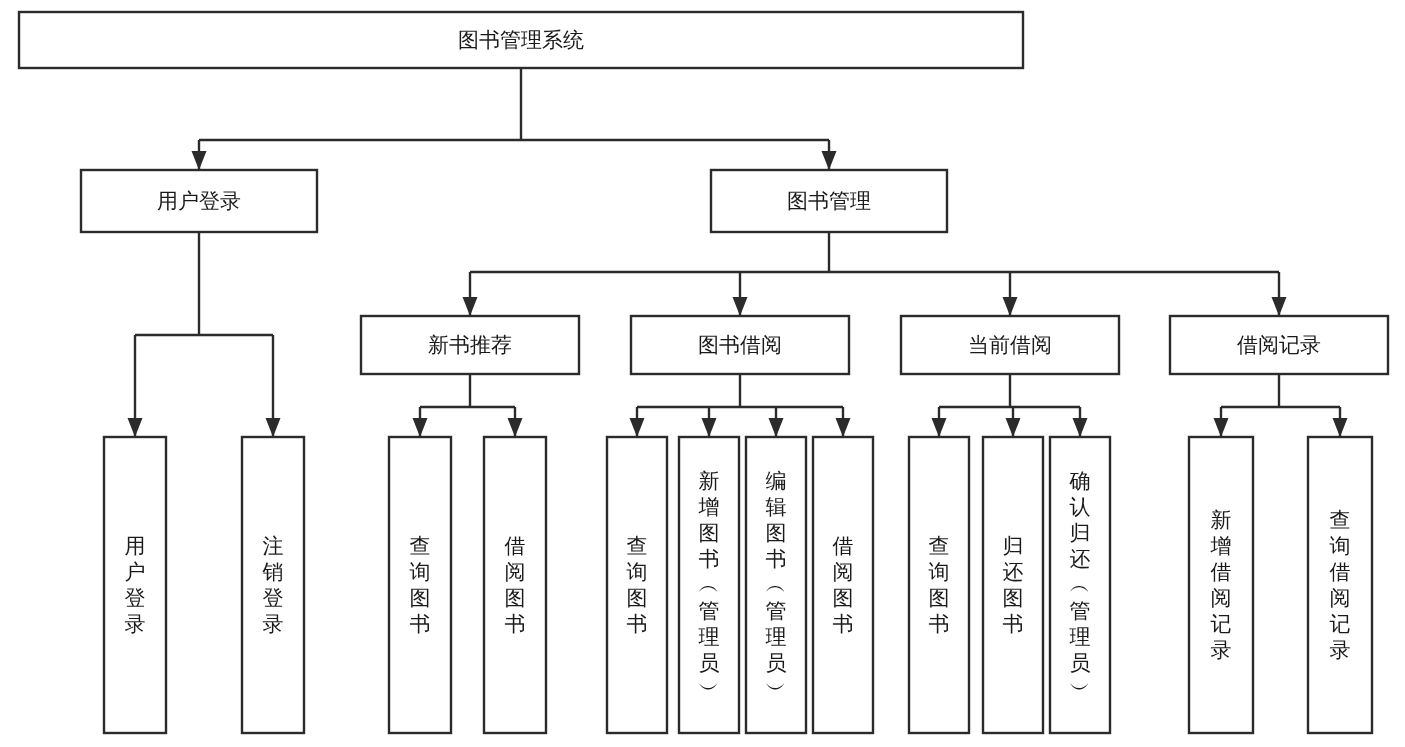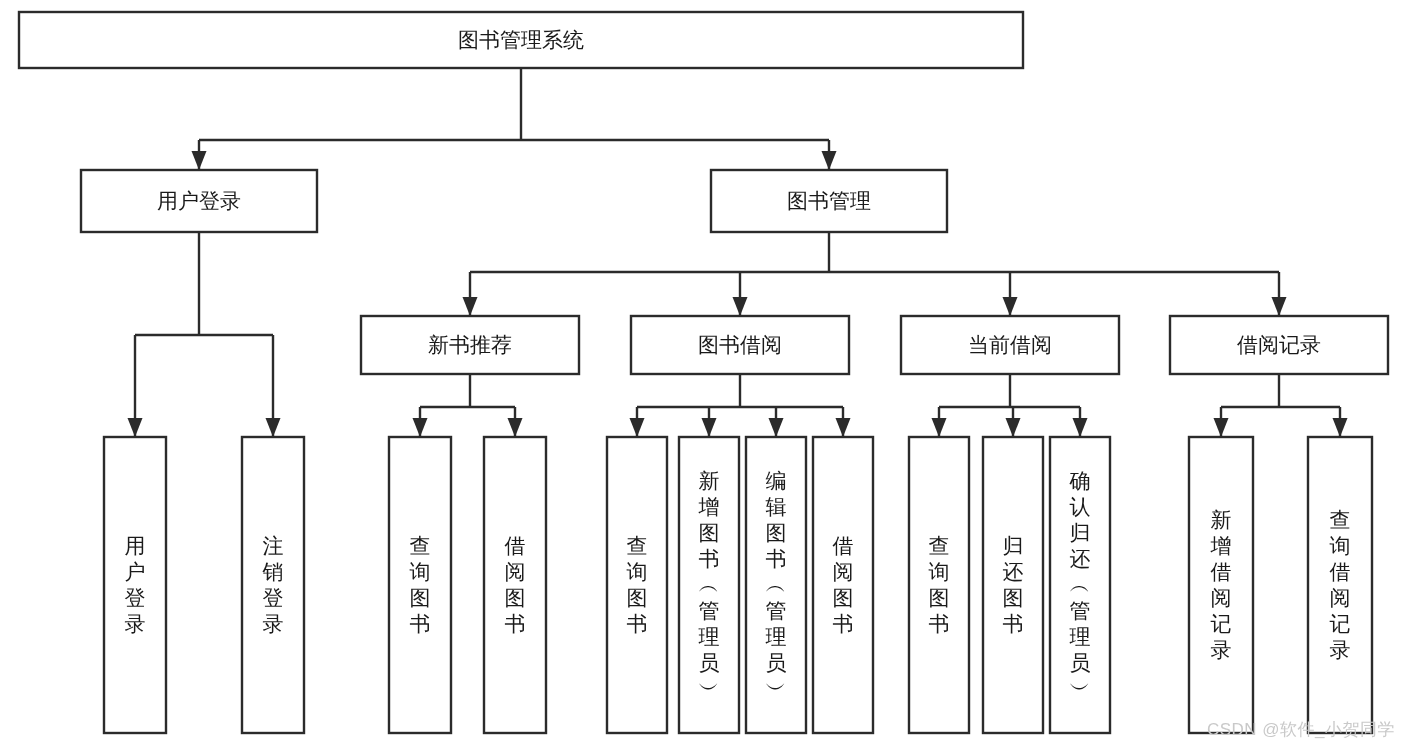--- a/index.html
+++ b/index.html
@@ -202,14 +202,13 @@
         <g>
           <rect x="1189" y="437" width="64" height="296" class="node-box"></rect>
           <text x="1221" class="node-label-v" y="527"><tspan x="1221" dy="0">新</tspan><tspan x="1221" dy="26">增</tspan><tspan x="1221" dy="26">借</tspan><tspan x="1221" dy="26">阅</tspan><tspan x="1221" dy="26">记</tspan><tspan x="1221" dy="26">录</tspan></text>
         </g>
         <g>
           <rect x="1308" y="437" width="64" height="296" class="node-box"></rect>
           <text x="1340" class="node-label-v" y="527"><tspan x="1340" dy="0">查</tspan><tspan x="1340" dy="26">询</tspan><tspan x="1340" dy="26">借</tspan><tspan x="1340" dy="26">阅</tspan><tspan x="1340" dy="26">记</tspan><tspan x="1340" dy="26">录</tspan></text>
         </g>
       </g>
   </svg>
-  <div class="watermark">CSDN @软件_小贺同学</div>
 </div>
 
 </body></html>

